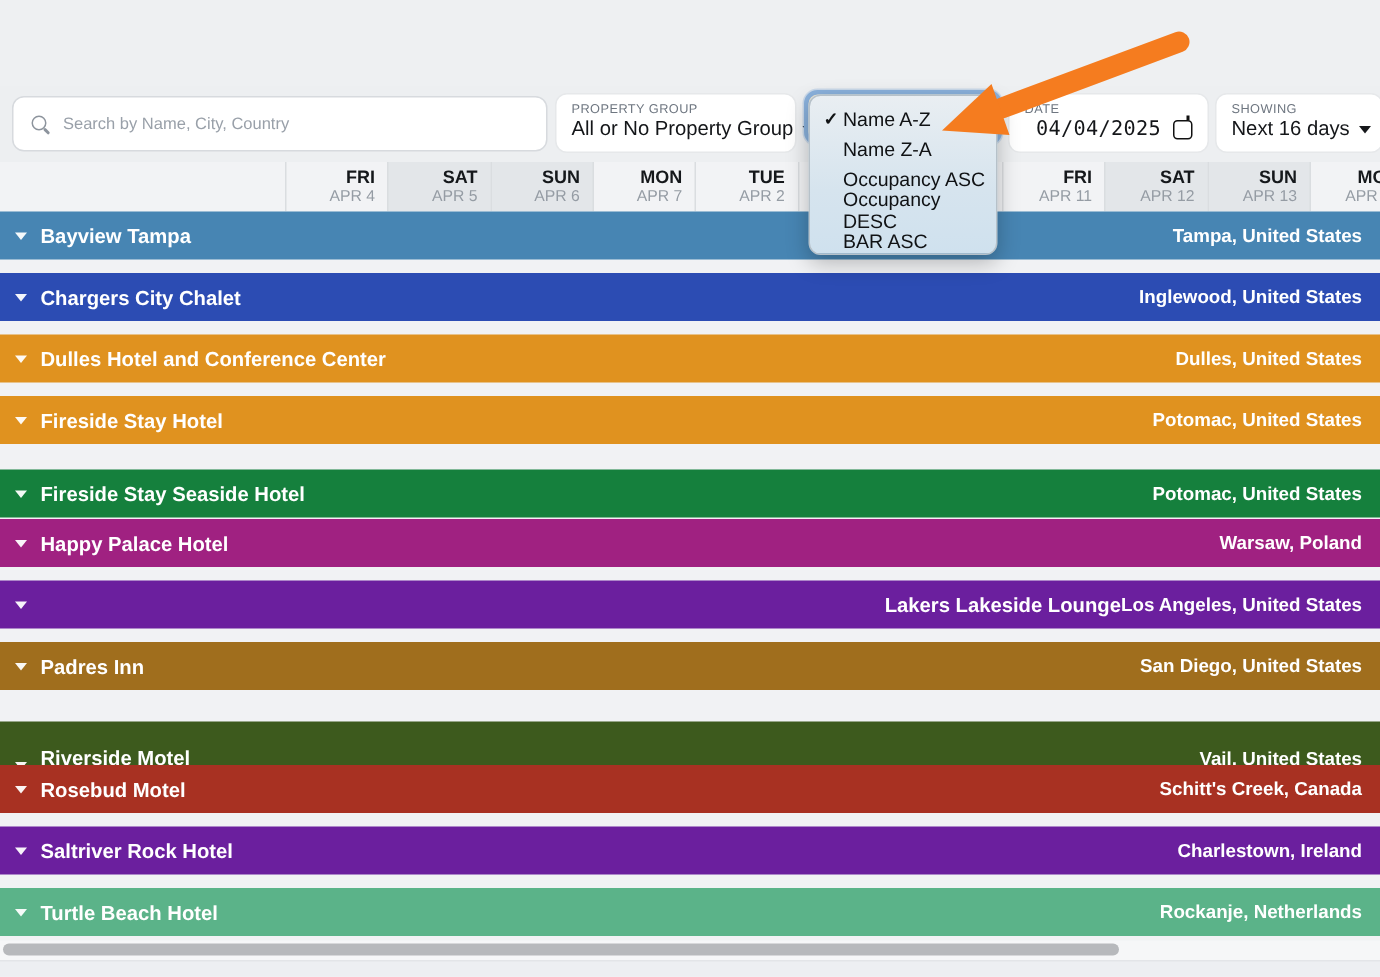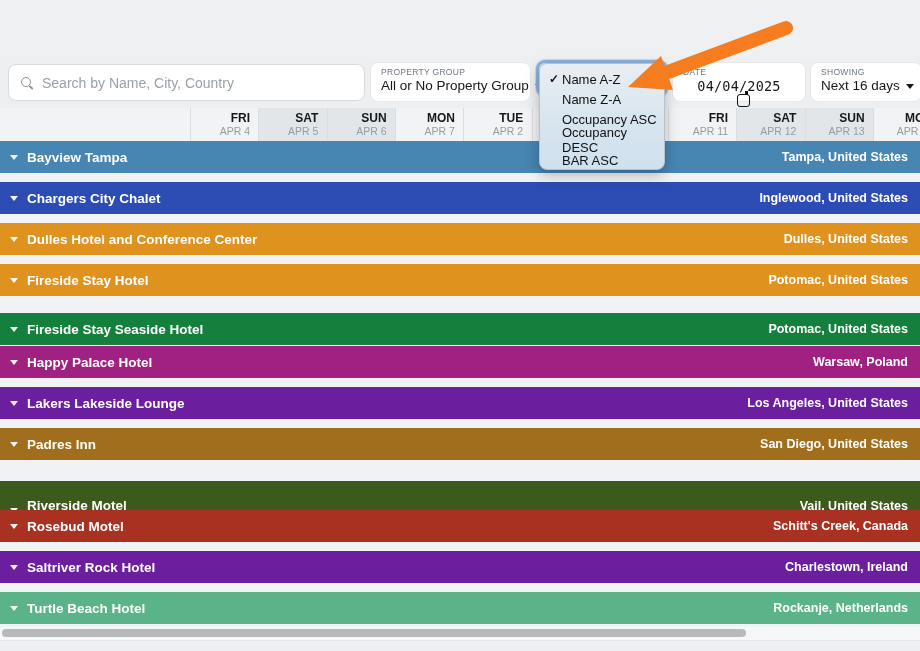--- a/index.html
+++ b/index.html
@@ -20,29 +20,29 @@
   .avatar { position:absolute; right:11px; top:13px; width:34px; height:31px; background:#4289b5; color:#fff;
             font-size:13.5px; font-weight:700; border-radius:6px; display:flex; align-items:center; justify-content:center; }
 
   
   .filterbar { position:absolute; left:0; top:57px; width:920px; height:51px; background:#edeff1; }
   .search-box { position:absolute; left:8px; top:7px; width:357px; height:37px; background:#fff; border:1px solid #d7dade;
                 border-radius:8px; display:flex; align-items:center; padding:0 12px; gap:9px; }
   .search-icon { width:12px; height:12px; position:relative; flex:0 0 auto; }
   .search-icon::before { content:""; position:absolute; left:0; top:0; width:8px; height:8px; border:1.6px solid #8d949d; border-radius:50%; }
   .search-icon::after { content:""; position:absolute; left:8.5px; top:8.5px; width:4.5px; height:1.8px; background:#8d949d; border-radius:1px; transform:rotate(45deg); transform-origin:0 0; }
-  .search-placeholder { color:#99a0a9; font-size:14px; }
+  .search-placeholder { color:#99a0a9; font-size:11px; }
   .fbox { position:absolute; top:5px; height:40px; background:#fff; border-radius:8px; border:1px solid #e6e8ea; padding:4px 10px 0 10px; }
   .fbox .flabel { font-size:8.5px; letter-spacing:.3px; color:#6e7680; text-transform:uppercase; font-weight:400; }
   .fbox .fvalue { font-size:13.5px; color:#141619; margin-top:1px; white-space:nowrap; display:flex; align-items:center; }
   .caret-down { display:inline-block; width:0; height:0; border-left:4px solid transparent; border-right:4px solid transparent;
                 border-top:5px solid #16181b; margin-left:6px; position:relative; top:1px; }
   .box-property { left:370px; width:161px; }
   .box-date { left:672px; width:134px; }
-  .box-date .fvalue { font-family:"DejaVu Sans Mono", monospace; font-size:13.5px; letter-spacing:.2px; justify-content:space-between;flex-direction:column; }
+  .box-date .fvalue { font-family:"DejaVu Sans Mono", monospace; font-size:13.5px; letter-spacing:.2px; justify-content:flex-end; }
   .cal-icon { width:13px; height:13px; border:1.6px solid #111; border-radius:3px; position:relative; margin-left:8px; }
   .cal-icon::before { content:""; position:absolute; right:1px; top:-4px; width:2.5px; height:3.5px; background:#111; }
   .box-showing { left:810px; width:112px; }
 
   
   .sort-ring { position:absolute; left:536px; top:60px; width:132px; height:37px; background:#ece8d8;
                border:3px solid #8ab1dc; border-radius:9px; box-shadow:0 0 0 1px rgba(138,177,220,.35); }
   .sort-popup { position:absolute; left:539px; top:63px; width:126px; height:107px; border-radius:8px;
                 background:linear-gradient(180deg,#e9eef2 0%,#d6e4ee 60%,#cfe1ee 100%);
                 border:1px solid #b6c1c9; box-shadow:0 5px 14px rgba(0,0,0,.25); padding-top:5px; z-index:30; }
@@ -179,21 +179,21 @@
       <div class="hotel-row" style="top: 172px; background: #15803d;">
         <span class="row-caret"></span>
         <span class="hotel-name">Fireside Stay Seaside Hotel</span>
         <span class="hotel-loc">Potomac, United States</span>
       </div>
       <div class="hotel-row" style="top: 205px; background: rgb(160, 33, 129);">
         <span class="row-caret"></span>
         <span class="hotel-name">Happy Palace Hotel</span>
         <span class="hotel-loc">Warsaw, Poland</span>
       </div>
-      <div class="hotel-row" style="top: 246px; background: rgb(107, 31, 158);">
+      <div class="hotel-row" style="top: 246px; background: rgb(107, 31, 158); text-align: right;">
         <span class="row-caret"></span>
         <span class="hotel-name">Lakers Lakeside Lounge</span>
         <span class="hotel-loc">Los Angeles, United States</span>
       </div>
       <div class="hotel-row" style="top: 287px; background: rgb(160, 110, 29);">
         <span class="row-caret"></span>
         <span class="hotel-name">Padres Inn</span>
         <span class="hotel-loc">San Diego, United States</span>
       </div>
       <div class="hotel-row" style="top: 340px; background: rgb(61, 90, 29); align-items: flex-end;">

